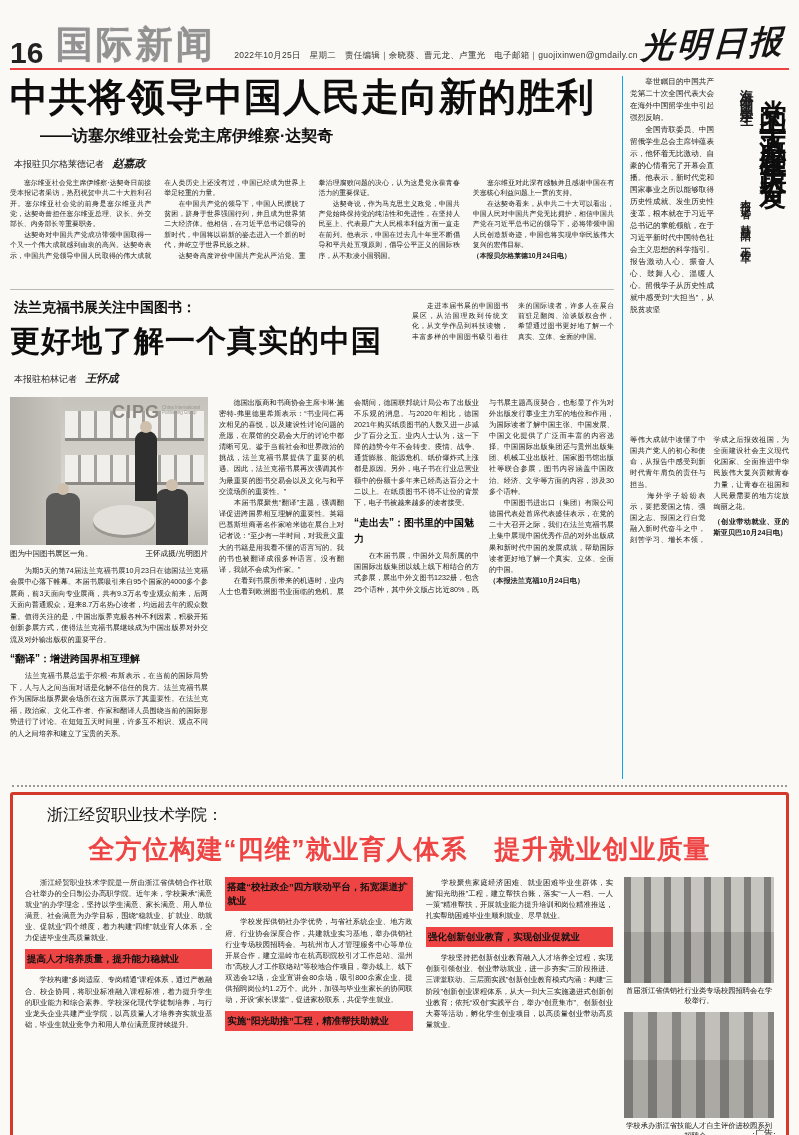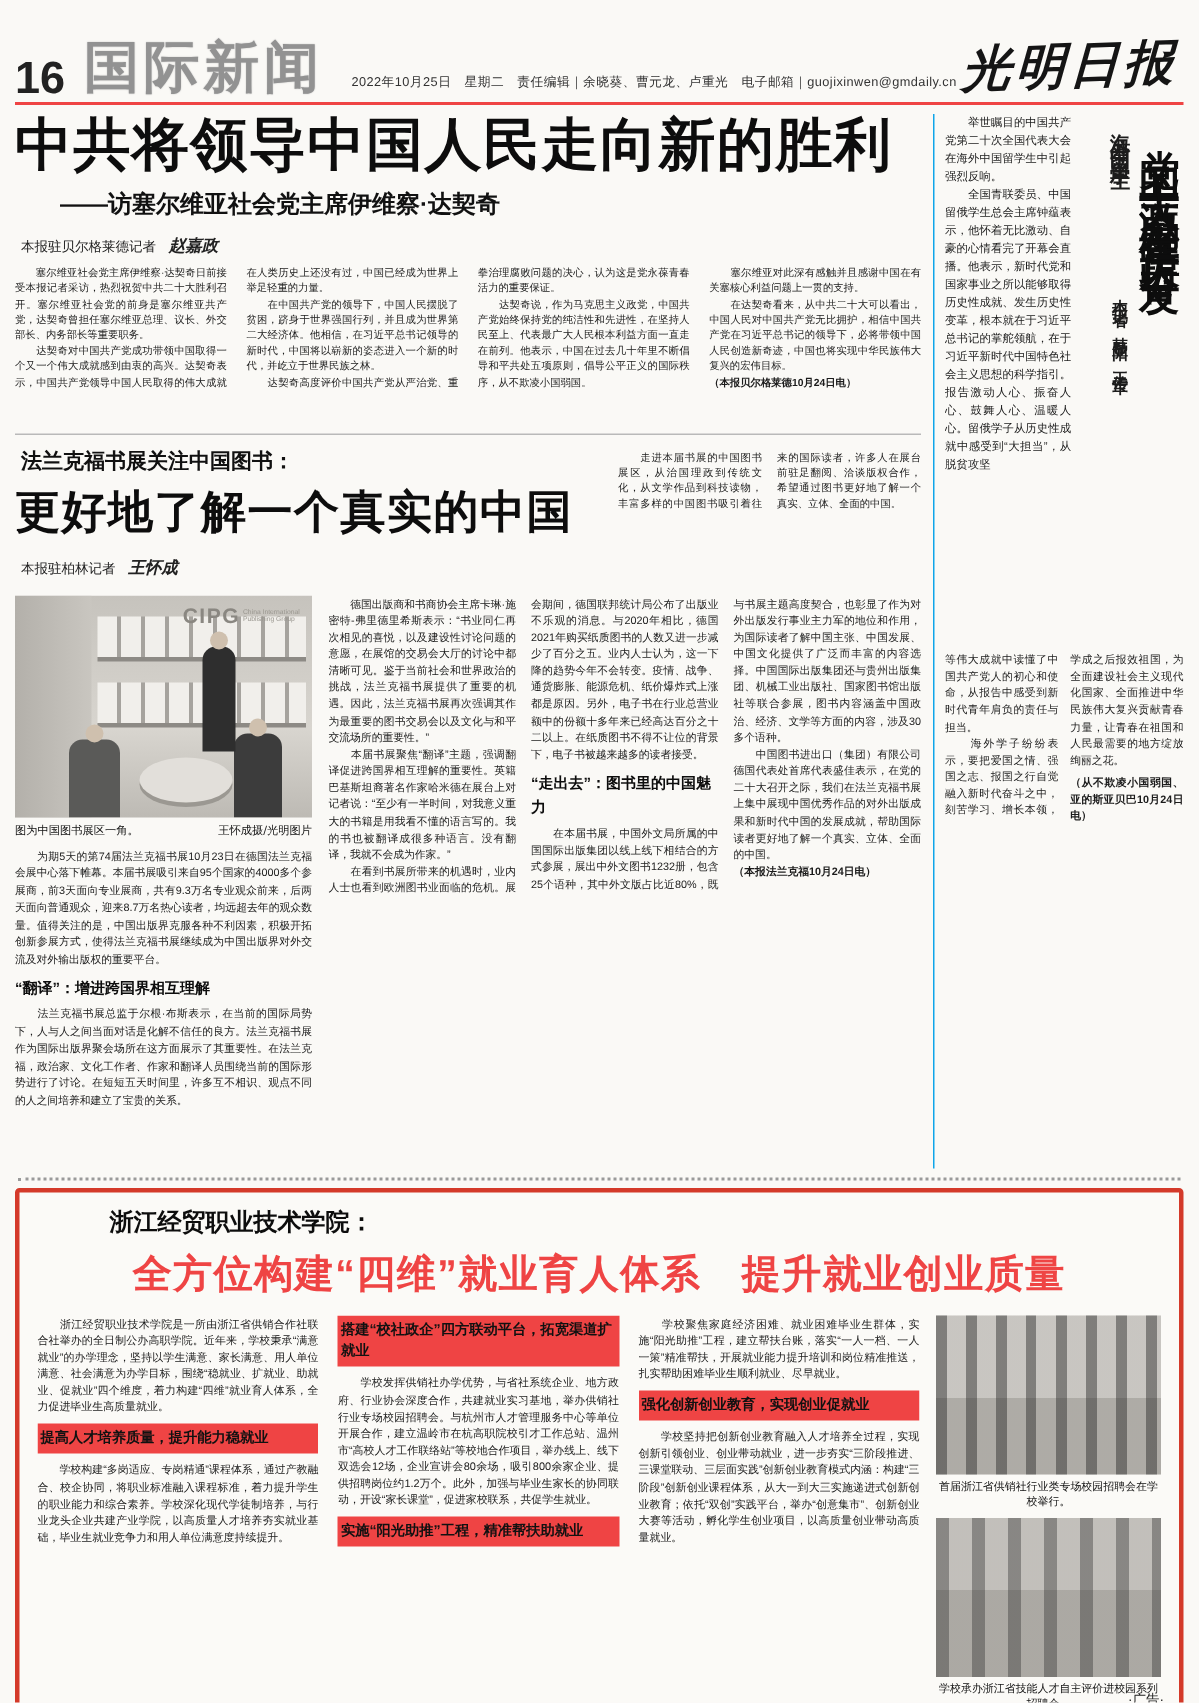--- a/index.html
+++ b/index.html
@@ -53,21 +53,21 @@
   .book-left { width:198px; margin-right:11px; }
   .book-cols { flex:1; column-count:3; column-gap:10px; font-size:7.2px; line-height:1.55; overflow:hidden; }
   .subhead { font-size:10px; font-weight:800; margin:7px 0 4px; color:#0d0d0d; }
   .book-left .text { font-size:7.2px; line-height:1.6; }
 
   
   .photo { position:relative; width:198px; height:148px; background:linear-gradient(180deg,#c6c3bd 0%,#d8d5cf 60%,#bdbab4 100%); overflow:hidden; }
   .photo .shelf { position:absolute; left:28%; right:2%; height:30px; background:repeating-linear-gradient(90deg,#f1efeb 0 13px,#a6a39e 13px 16px); border-bottom:3px solid #8d8a85; }
   .photo .shelf.s1 { top:14px; } .photo .shelf.s2 { top:58px; }
   .photo .sidewall { position:absolute; left:0; top:0; bottom:0; width:26%; background:linear-gradient(90deg,#b3b0aa,#c9c6c0); }
-  .photo .cipg { position:absolute; top:5px; right:48px; font-size:14px; font-weight:900; color:#8a8781; letter-spacing:1px; }
+  .photo .cipg { position:absolute; top:5px; right:48px; font-size:18px; font-weight:900; color:#8a8781; letter-spacing:1px; }
   .photo .cipg-sub { position:absolute; top:8px; right:4px; font-size:4.5px; color:#99968f; width:42px; line-height:1.2; }
   .photo .table { position:absolute; bottom:10px; left:42%; width:62px; height:30px; border-radius:50%; background:#e2dfda; box-shadow:0 3px 0 #9b9892; }
   .photo .fig { position:absolute; background:#3c3c3c; border-radius:9px 9px 0 0; }
   .photo .fig::before { content:""; position:absolute; top:-10px; left:50%; transform:translateX(-50%); width:12px; height:12px; border-radius:50%; background:#cfc0ae; }
   .photo .fig.a { left:18%; bottom:0; width:34px; height:52px; background:#5a5a58; }
   .photo .fig.b { right:10%; bottom:0; width:32px; height:56px; }
   .photo .fig.c { right:26%; top:34px; width:22px; height:70px; background:#2e2e2e; }
   .caption { display:flex; justify-content:space-between; font-size:7.5px; font-family:"DejaVu Serif","Liberation Serif",serif; margin:4px 0 6px; color:#111; }
 
   
@@ -77,21 +77,21 @@
   .st-headline { font-size:27px; font-weight:900; letter-spacing:7px; line-height:1.25; color:#0d0d0d; }
   .st-side { font-size:13px; }
   .st-kicker { font-size:13.5px; letter-spacing:4px; font-weight:600; }
   .st-byline { display:inline-block; margin-top:64px; font-size:10.5px; font-family:"DejaVu Serif","Liberation Serif",serif; font-weight:bold; letter-spacing:3px; }
   .st-bottom { margin-top:10px; column-count:2; column-gap:8px; font-size:7.2px; line-height:1.55; height:278px; overflow:hidden; }
   .st-dateline { font-weight:bold; font-size:7.2px; margin-top:4px; text-align:right; }
 
   
   .pre-ad { border-top:2px dotted #9a9a9a; margin:6px 2px 5px; }
   .ad { position:relative; border:3px solid #d43a2a; border-radius:3px; background:#fbfaf7; padding:10px 12px 14px; height:352px; overflow:hidden; }
-  .ad-kicker { font-size:16px; font-weight:700; margin-left:48px; color:#0d0d0d; }
+  .ad-kicker { font-size:16px; font-weight:400; margin-left:22px; color:#0d0d0d; }
   .ad-headline { text-align:center; font-size:26px; font-weight:900; letter-spacing:1px; margin:6px 0 10px; color:#ef4444; }
   .ad-flex { display:flex; }
   .ad-cols { width:588px; column-count:3; column-gap:13px; font-size:7.3px; line-height:1.52; height:262px; overflow:hidden; }
   .ad-bar { background:#ef4444; font-weight:bold; font-size:9.5px; text-align:left; padding:3px 2px; margin:6px 0 5px; break-inside:avoid; color:#111; }
   .ad-photos { flex:1; margin-left:11px; }
   .ph { height:106px; margin-bottom:3px; background:
         repeating-linear-gradient(90deg, rgba(45,45,45,.50) 0 7px, rgba(130,130,130,.12) 7px 20px),
         linear-gradient(180deg,#d2cfca 0 52%,#b4b1ab 52% 100%); }
   .ph.ph2 { background:
         repeating-linear-gradient(90deg, rgba(60,60,60,.45) 0 9px, rgba(150,150,150,.10) 9px 24px),
@@ -193,21 +193,21 @@
           <div class="st-headline">党的二十大激励青年踔厉奋发</div>
           <div class="st-side">
             <span class="st-kicker">海外中国留学生：</span>
             <span class="st-byline">本报记者　韩显阳　王传军</span>
           </div>
         </div>
       </div>
       <div class="st-bottom">
         <p class="body">等伟大成就中读懂了中国共产党人的初心和使命，从报告中感受到新时代青年肩负的责任与担当。
 　　海外学子纷纷表示，要把爱国之情、强国之志、报国之行自觉融入新时代奋斗之中，刻苦学习、增长本领，学成之后报效祖国，为全面建设社会主义现代化国家、全面推进中华民族伟大复兴贡献青春力量，让青春在祖国和人民最需要的地方绽放绚丽之花。</p>
-        <p class="body st-dateline">（从不欺凌小国弱国、亚的斯亚贝巴10月24日电）</p>
+        <p class="body st-dateline">（创业带动就业、亚的斯亚贝巴10月24日电）</p>
       </div>
     </div>
   </div>
 
   <div class="pre-ad"></div>
   <div class="ad">
     <div class="ad-kicker">浙江经贸职业技术学院：</div>
     <div class="ad-headline">全方位构建“四维”就业育人体系　提升就业创业质量</div>
     <div class="ad-flex">
       <div class="ad-cols">

